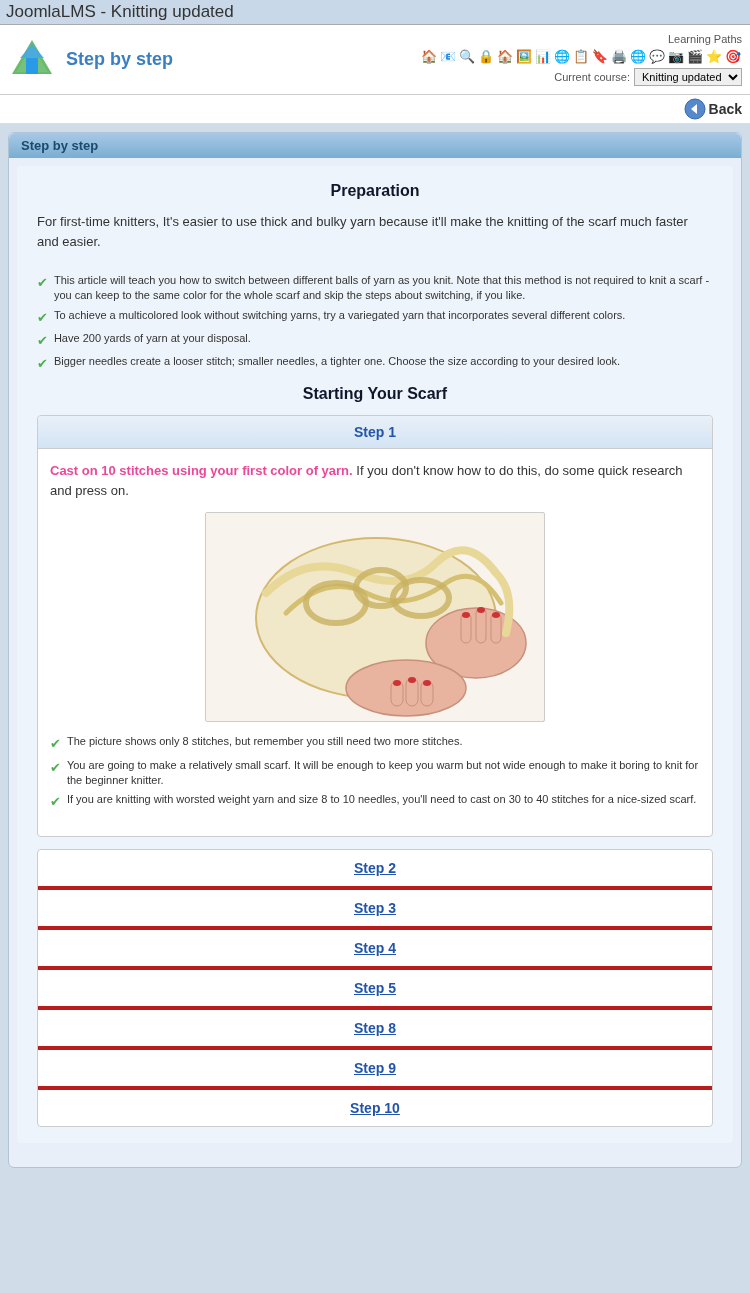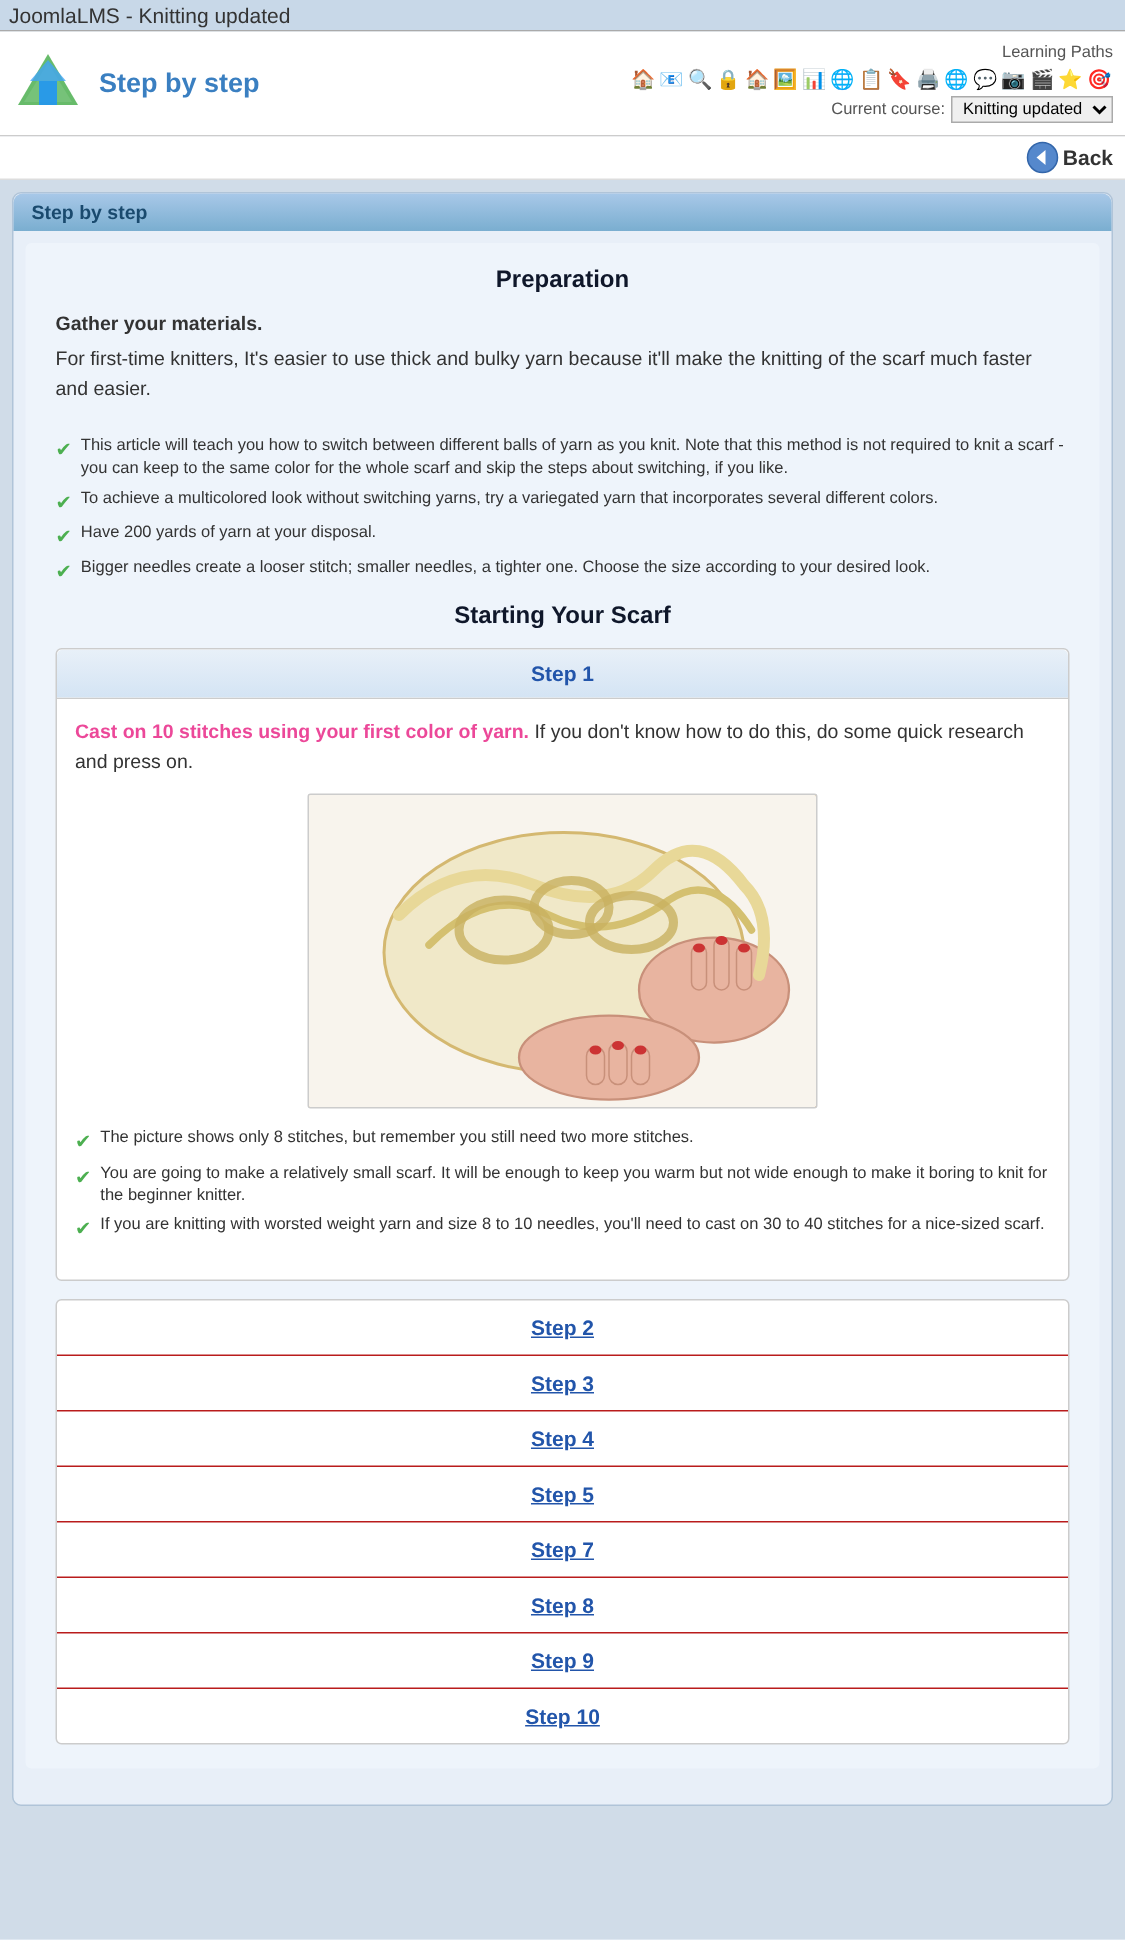--- a/index.html
+++ b/index.html
@@ -8,21 +8,21 @@
       font-size: 12px;
       background: #d0dce8;
       width: 750px;
     }
 
     
     #title-bar {
       background: #c8d8e8;
       border-bottom: 1px solid #aaa;
       padding: 2px 6px;
-      font-size: 14px;
+      font-size: 17px;
       color: #333;
     }
 
     
     #header {
       background: white;
       display: flex;
       align-items: center;
       padding: 4px 8px;
       border-bottom: 1px solid #ccc;
@@ -211,21 +211,21 @@
 
     
     .step-link {
       display: block;
       text-align: center;
       color: #2255aa;
       font-size: 14px;
       font-weight: bold;
       padding: 10px 0;
       cursor: pointer;
-      border-bottom: 1px solid #b91c1c;
+      border-bottom: 4px solid #b91c1c;
     }
     .step-link:last-child {
       border-bottom: none;
     }
 
     #steps-list-box {
       border: 1px solid #ccc;
       border-radius: 4px;
       background: white;
     }
@@ -288,21 +288,20 @@
   </a>
 </div>
 
 <div id="main-wrapper">
   <div id="panel-header">Step by step</div>
 
   <div id="content-body">
 
     <div class="section-heading">Preparation</div>
 
-    <p class="gather-heading">Gather your materials.</p>
 
     <p class="intro-text">For first-time knitters, It's easier to use thick and bulky yarn because it'll make the knitting of the scarf much faster and easier.</p>
 
     <ul class="bullet-list">
       <li>
         <span class="bullet-icon">✔</span>
         <span>This article will teach you how to switch between different balls of yarn as you knit. Note that this method is not required to knit a scarf - you can keep to the same color for the whole scarf and skip the steps about switching, if you like.</span>
       </li>
       <li>
         <span class="bullet-icon">✔</span>
@@ -377,20 +376,19 @@
           </li>
         </ul>
       </div>
     </div>
 
     <div id="steps-list-box">
       <a class="step-link" href="#">Step 2</a>
       <a class="step-link" href="#">Step 3</a>
       <a class="step-link" href="#">Step 4</a>
       <a class="step-link" href="#">Step 5</a>
-      <a class="step-link" href="#">Step 7</a>
       <a class="step-link" href="#">Step 8</a>
       <a class="step-link" href="#">Step 9</a>
       <a class="step-link" href="#">Step 10</a>
     </div>
 
   </div>
 </div>
 
 </body></html>

